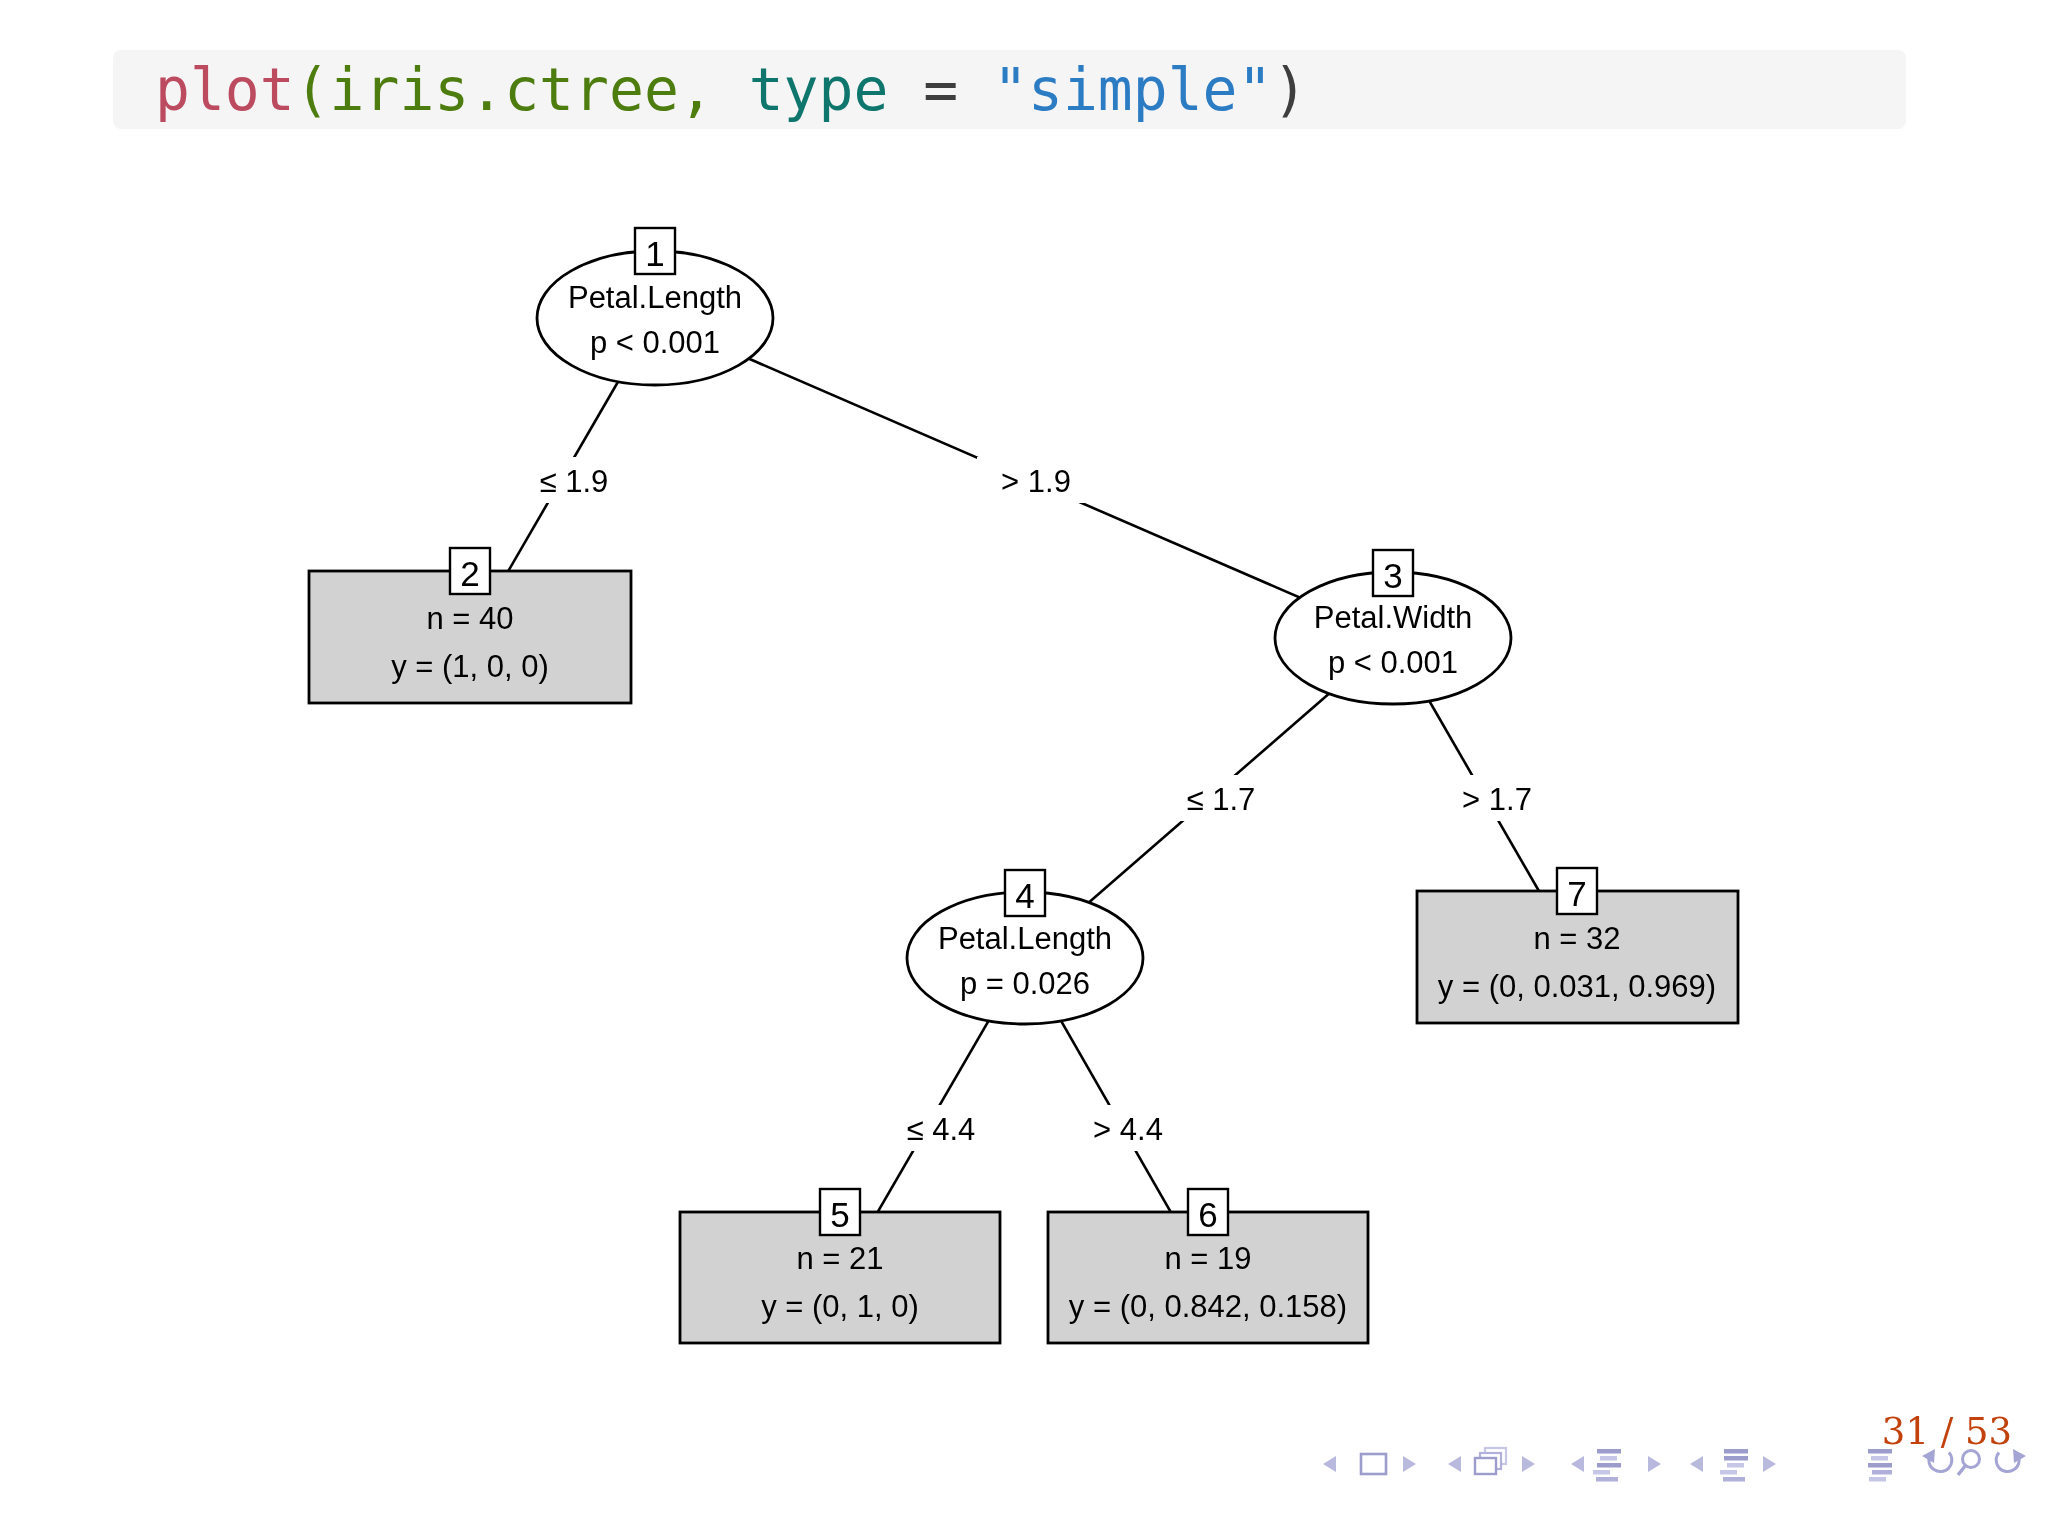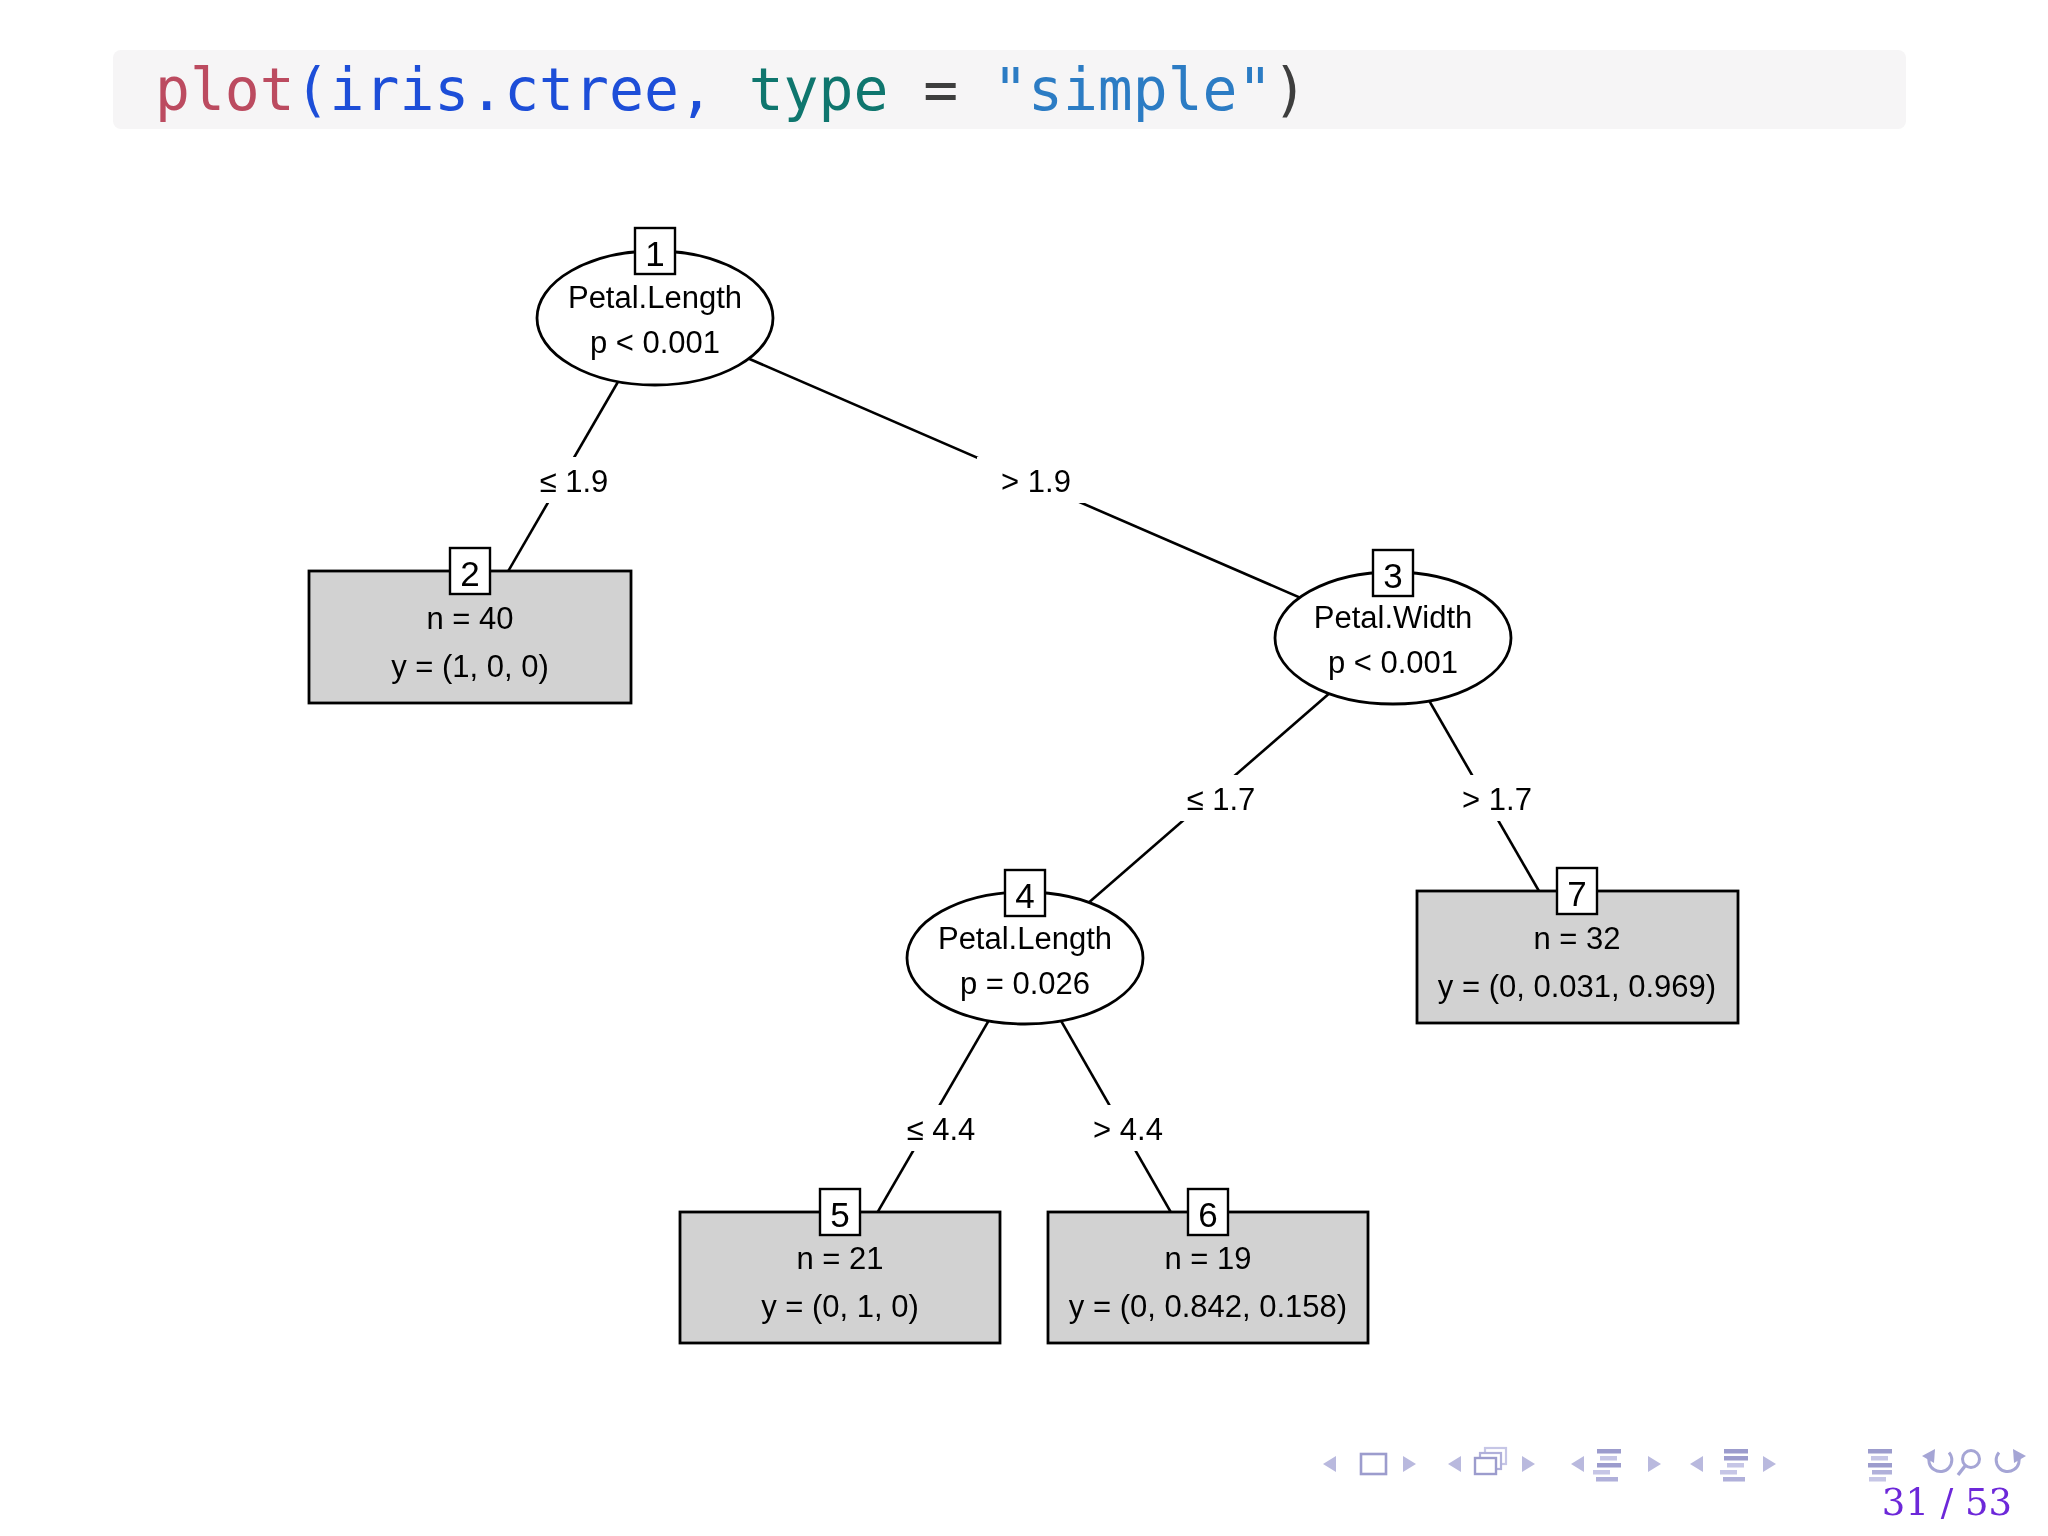--- a/index.html
+++ b/index.html
@@ -24,32 +24,32 @@
   }
   .node-text { font-size:31px; }
   .edge-text { font-size:31px; }
   .badge-text { font-size:35px; }
   .edge-line { stroke:#000000; stroke-width:2.6; }
   .shape { stroke:#000000; stroke-width:2.8; }
   .badge-box { fill:#ffffff; stroke:#000000; stroke-width:2.4; }
   
   .nav-svg { position:absolute; left:1318px; top:1443px; }
   .page-num {
-    position:absolute; right:36px; top:1484px;
-    font-family:"DejaVu Serif", serif; font-size:37px; color:#6d28d9;
+    position:absolute; right:36px; top:1413px;
+    font-family:"DejaVu Serif", serif; font-size:37px; color:#c2410c;
     line-height:1;
   }
 </style>
 </head>
 <body>
 
 <div class="slide">
 
   <div class="code-block" style="background: rgb(246, 245, 246);">
-    <span style="color: rgb(188, 75, 96);">plot</span><span style="color: #1d4ed8;">(iris.ctree, </span><span style="color: #0f766e;">type</span><span style="color: rgb(62, 62, 62);"> = </span><span style="color: rgb(44, 124, 196);">"simple"</span><span style="color: rgb(62, 62, 62);">)</span>
+    <span style="color: rgb(188, 75, 96);">plot</span><span style="color: #4d7c0f;">(iris.ctree, </span><span style="color: #0f766e;">type</span><span style="color: rgb(62, 62, 62);"> = </span><span style="color: rgb(44, 124, 196);">"simple"</span><span style="color: rgb(62, 62, 62);">)</span>
   </div>
 
   <svg class="tree-svg" width="2048" height="1536" viewBox="0 0 2048 1536">
 
     <g>
       <line class="edge-line" x1="655" y1="318" x2="470" y2="637"></line>
       <line class="edge-line" x1="655" y1="318" x2="1393" y2="638"></line>
       <line class="edge-line" x1="1393" y1="638" x2="1025" y2="958"></line>
       <line class="edge-line" x1="1393" y1="638" x2="1577" y2="957"></line>
       <line class="edge-line" x1="1025" y1="958" x2="840" y2="1277"></line>

